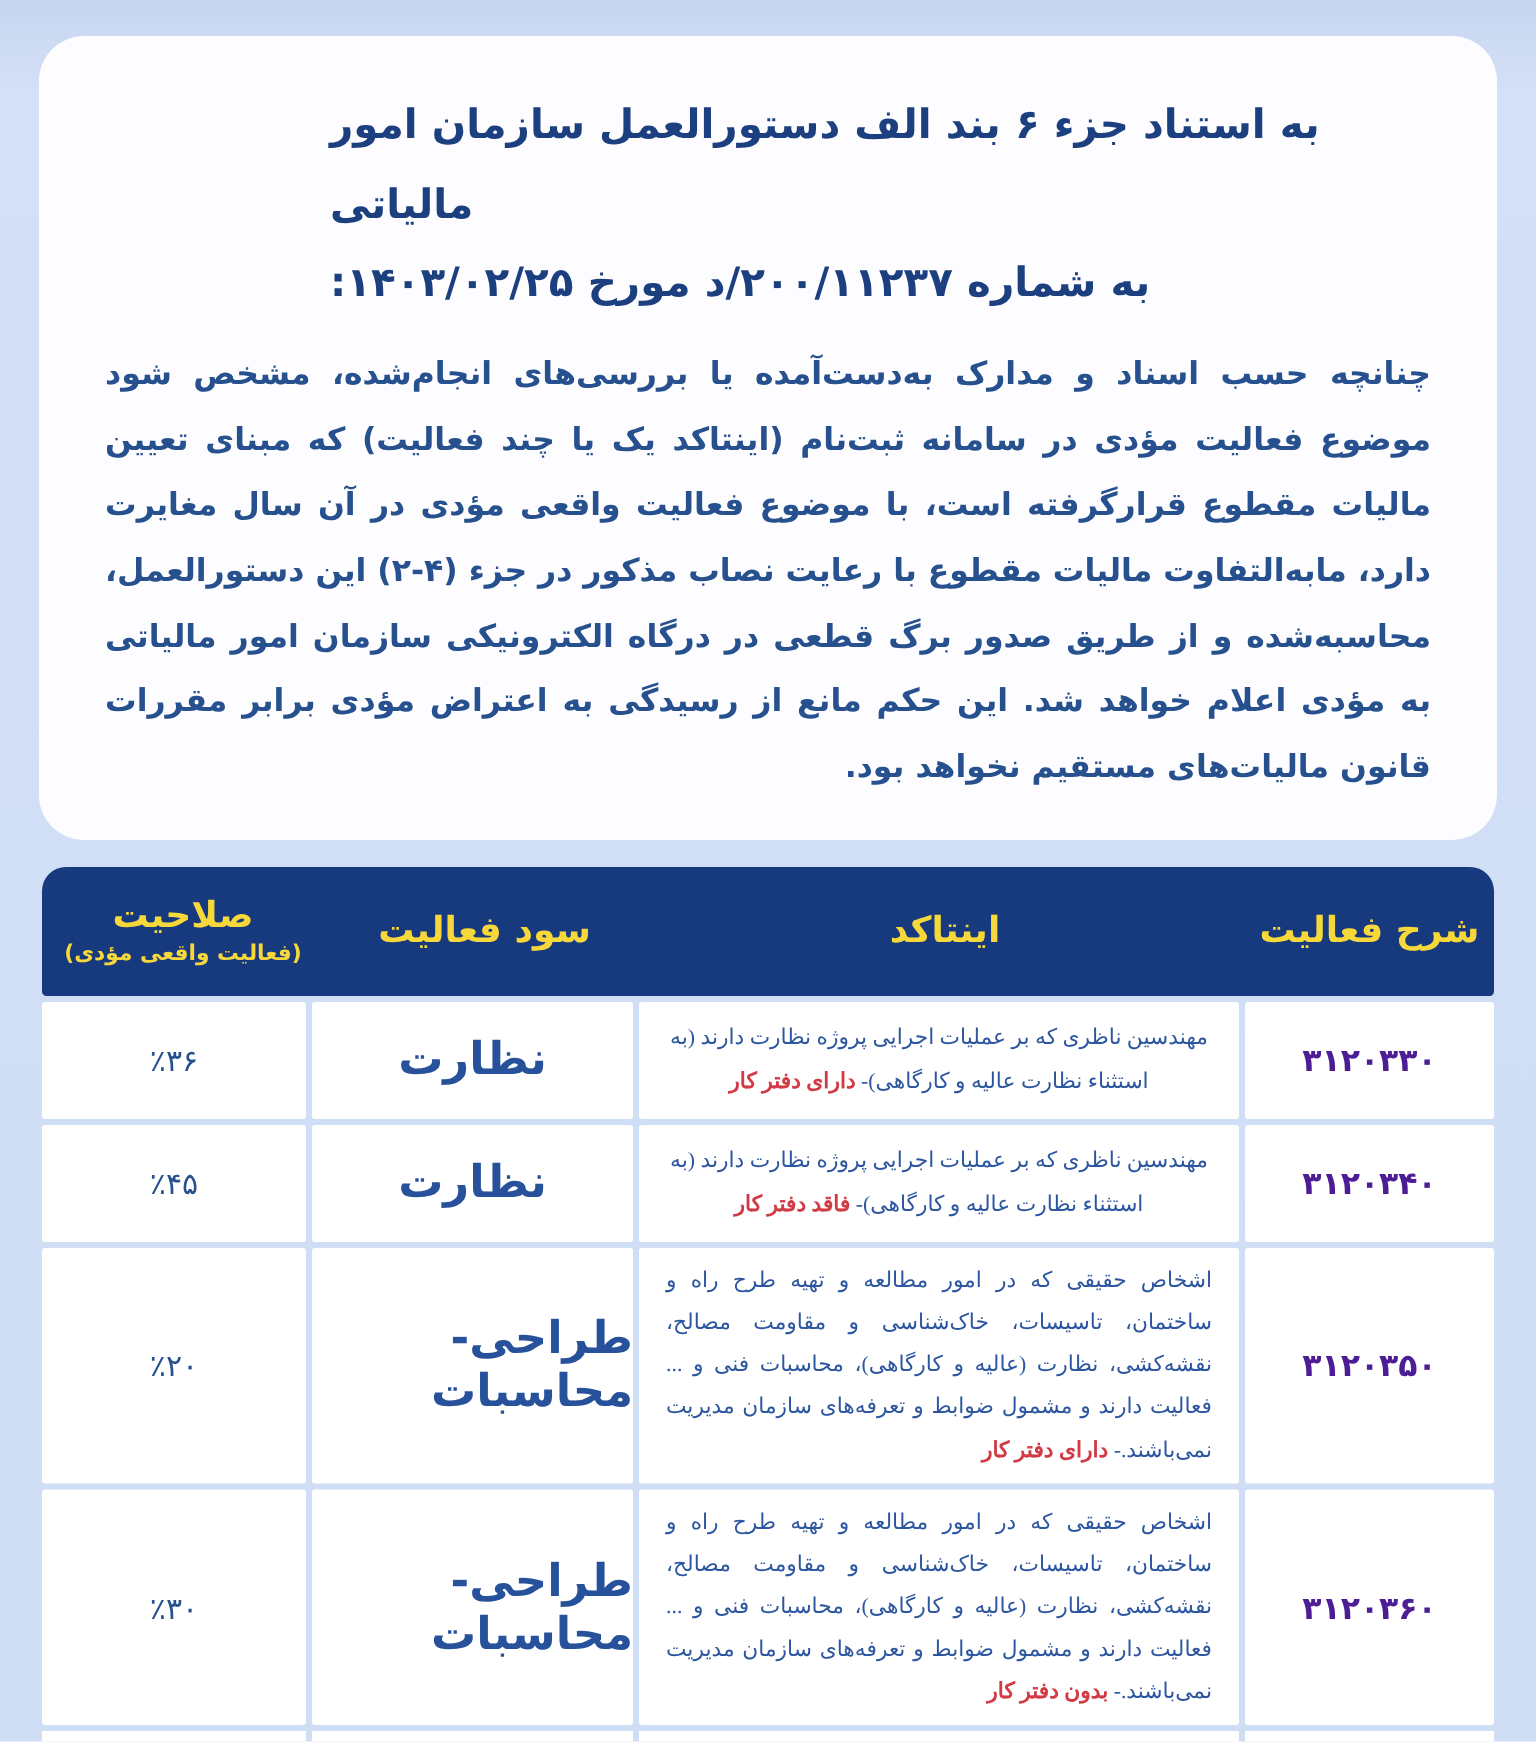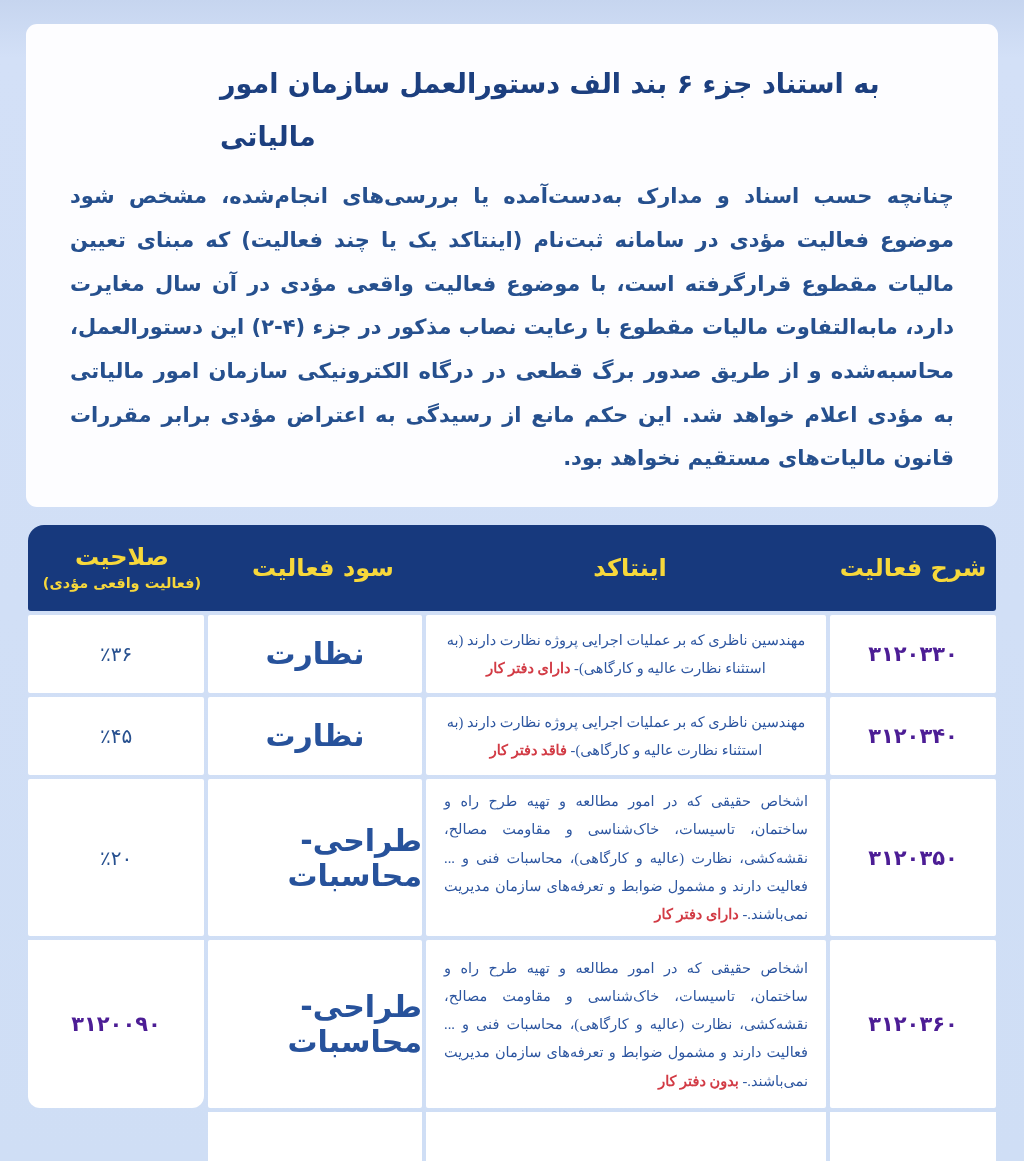--- a/index.html
+++ b/index.html
@@ -5,21 +5,21 @@
   html,body{margin:0;padding:0;}
   body{
     width:1024px;height:1161px;overflow:hidden;
     background:linear-gradient(180deg,#c6d5ef 0%,#d3e0f7 5%,#cfdef5 100%);
     font-family:"DejaVu Sans",sans-serif;
     direction:rtl;
   }
   .card{
     margin:24px 26px 0 26px;
     width:972px;min-height:412px;box-sizing:border-box;
-    background:#fdfdff;border-radius:11px;
+    background:#fdfdff;border-radius:30px;
     padding:34px 16px 26px 16px;
   }
   .title-block{
     direction:rtl;text-align:left;
     margin:0 12px 8px 178px;
     color:#1c3f7f;font-weight:bold;
     font-size:27px;line-height:1.95;
   }
   .paragraph{
     direction:rtl;text-align:justify;
@@ -56,20 +56,21 @@
   .cell.comp{font-size:30px;font-weight:bold;}
   .cell.profit{font-size:20px;font-weight:500;color:#27508f;}
   .tbody .cell:nth-last-child(-n+4){border-radius:0 0 12px 12px;}
 </style>
 </head>
 <body>
 
 <div class="card">
   <div class="title-block">
     <div>به استناد جزء ۶ بند الف دستورالعمل سازمان امور مالیاتی</div>
+    <div>به شماره ۲۰۰/۱۱۲۳۷/د مورخ ۱۴۰۳/۰۲/۲۵:</div>
   </div>
   <div class="paragraph">چنانچه حسب اسناد و مدارک به‌دست‌آمده یا بررسی‌های انجام‌شده، مشخص شود موضوع فعالیت مؤدی در سامانه ثبت‌نام (اینتاکد یک یا چند فعالیت) که مبنای تعیین مالیات مقطوع قرارگرفته است، با موضوع فعالیت واقعی مؤدی در آن سال مغایرت دارد، مابه‌التفاوت مالیات مقطوع با رعایت نصاب مذکور در جزء (۴-۲) این دستورالعمل، محاسبه‌شده و از طریق صدور برگ قطعی در درگاه الکترونیکی سازمان امور مالیاتی به مؤدی اعلام خواهد شد. این حکم مانع از رسیدگی به اعتراض مؤدی برابر مقررات قانون مالیات‌های مستقیم نخواهد بود.</div>
 </div>
 
 <div class="table-wrap">
   <div class="thead">
     <div class="th">شرح فعالیت</div>
     <div class="th">اینتاکد</div>
     <div class="th">سود فعالیت</div>
     <div class="th">
@@ -99,20 +100,21 @@
       <div class="desc-text"><span>اشخاص حقیقی که در امور مطالعه و تهیه طرح راه و ساختمان، تاسیسات، خاک‌شناسی و مقاومت مصالح، نقشه‌کشی، نظارت (عالیه و کارگاهی)، محاسبات فنی و ... فعالیت دارند و مشمول ضوابط و تعرفه‌های سازمان مدیریت نمی‌باشند.- </span><span class="red">دارای دفتر کار</span></div>
     </div>
     <div class="cell comp r3">طراحی- محاسبات</div>
     <div class="cell profit r3">٪۲۰</div>
 
     <div class="cell code r4">۳۱۲۰۳۶۰</div>
     <div class="cell desc r4 justify">
       <div class="desc-text"><span>اشخاص حقیقی که در امور مطالعه و تهیه طرح راه و ساختمان، تاسیسات، خاک‌شناسی و مقاومت مصالح، نقشه‌کشی، نظارت (عالیه و کارگاهی)، محاسبات فنی و ... فعالیت دارند و مشمول ضوابط و تعرفه‌های سازمان مدیریت نمی‌باشند.- </span><span class="red">بدون دفتر کار</span></div>
     </div>
     <div class="cell comp r4">طراحی- محاسبات</div>
+    <div class="cell profit r4">٪۳۰</div>
 
     <div class="cell code r5">۳۱۲۰۰۹۰</div>
     <div class="cell desc r5">
       
     </div>
     <div class="cell comp r5">اجرا</div>
     <div class="cell profit r5">٪۳۲</div>
   </div>
 </div>
 

